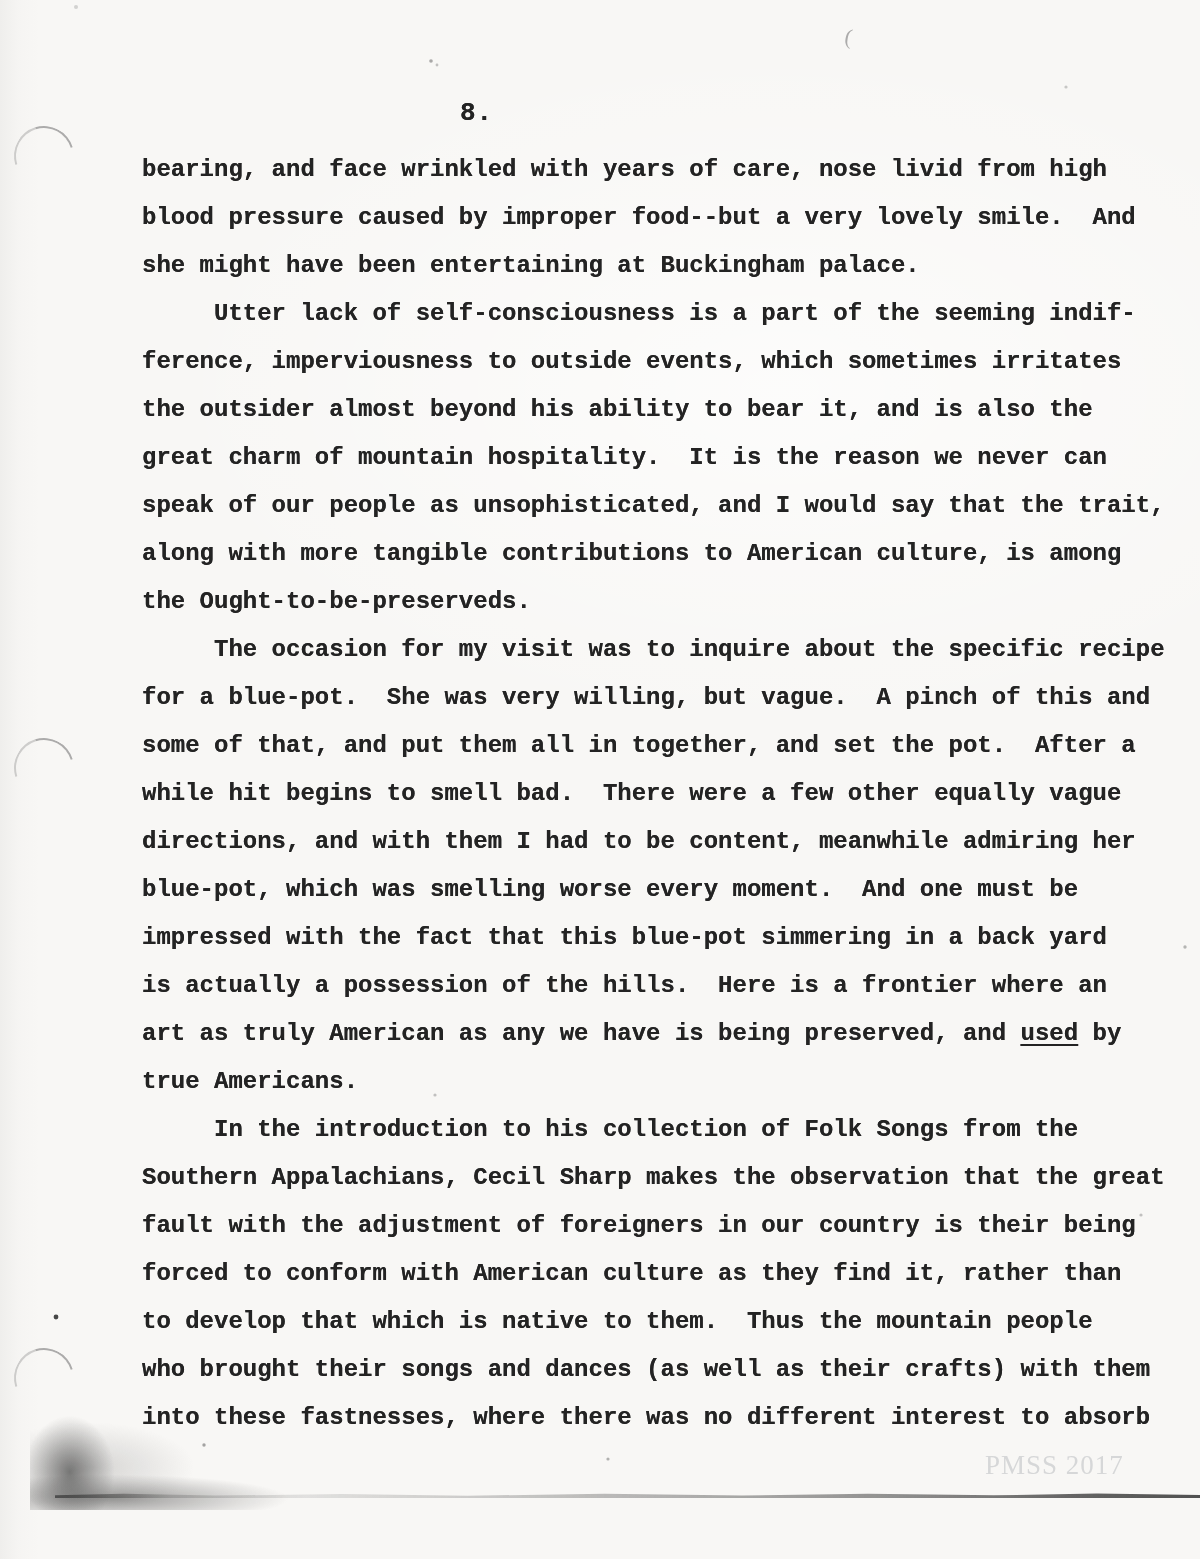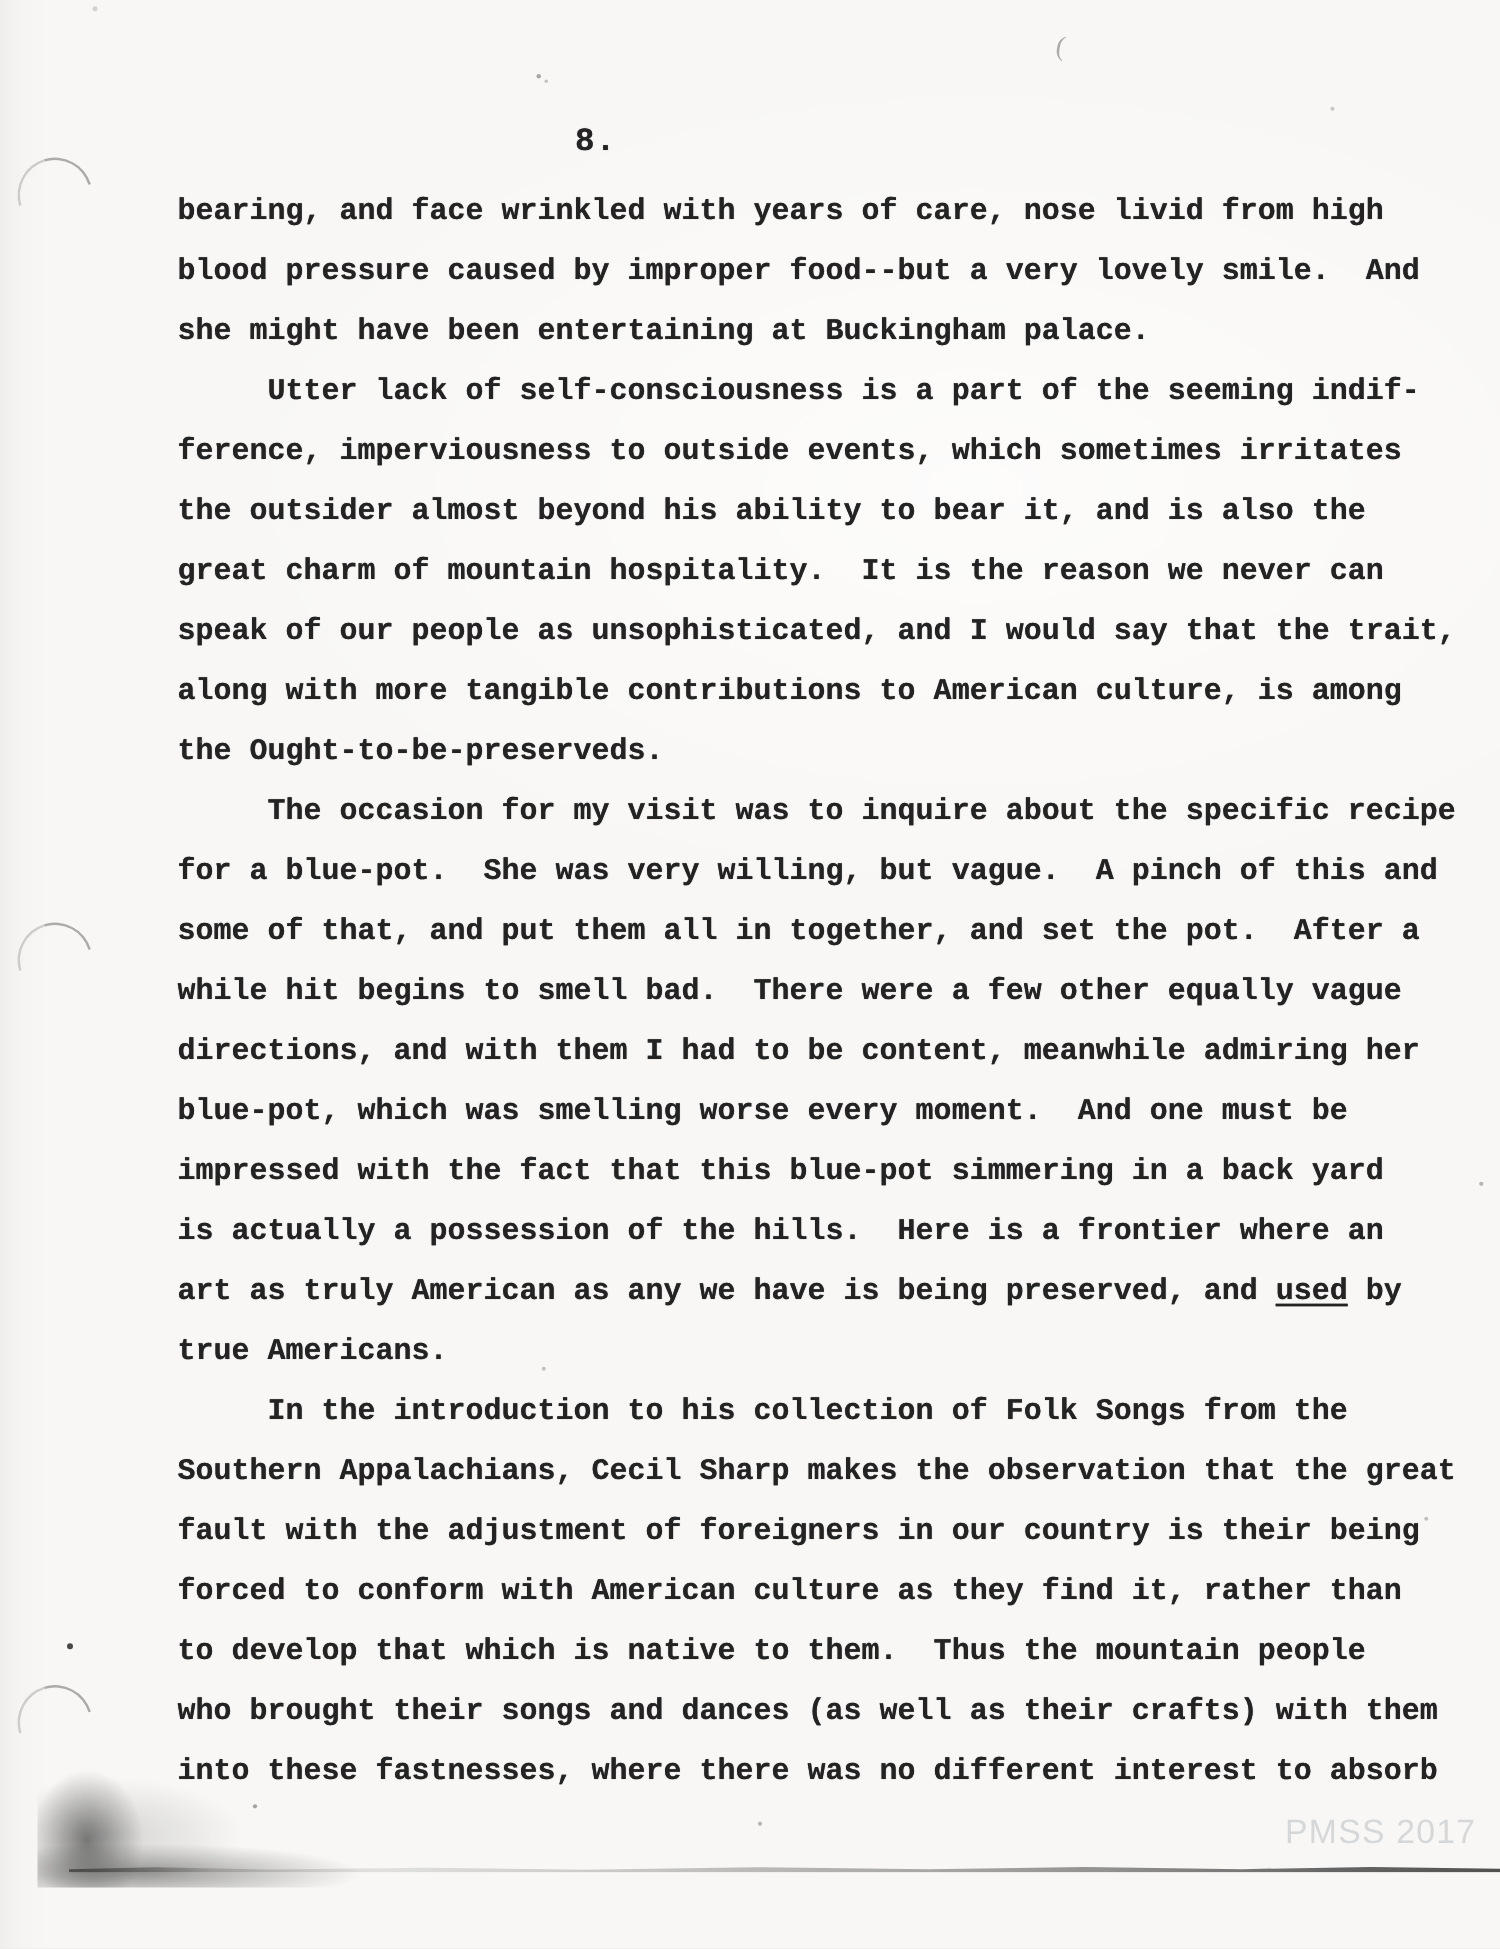--- a/index.html
+++ b/index.html
@@ -23,22 +23,22 @@
   .line{
     height:48px;line-height:48px;white-space:pre;
     font-size:24px;font-weight:700;
     text-shadow:0 0 0.6px rgba(25,25,25,0.8);
   }
   .line u{
     text-decoration-thickness:2px;
     text-underline-offset:4px;
   }
   .watermark{
-    position:absolute;left:1028px;top:1450px;
-    font-family:Liberation Sans, sans-serif;
+    position:absolute;left:985px;top:1450px;
+    font-family:Liberation Serif, serif;
     font-size:27px;font-weight:400;letter-spacing:1px;
     color:#d6d7d8;
   }
   .punch-arc{
     position:absolute;width:56px;height:56px;border-radius:50%;
     border:2px solid transparent;
     border-top-color:rgba(110,110,110,0.55);
     border-left-color:rgba(130,130,130,0.35);
     transform:rotate(28deg);
   }

